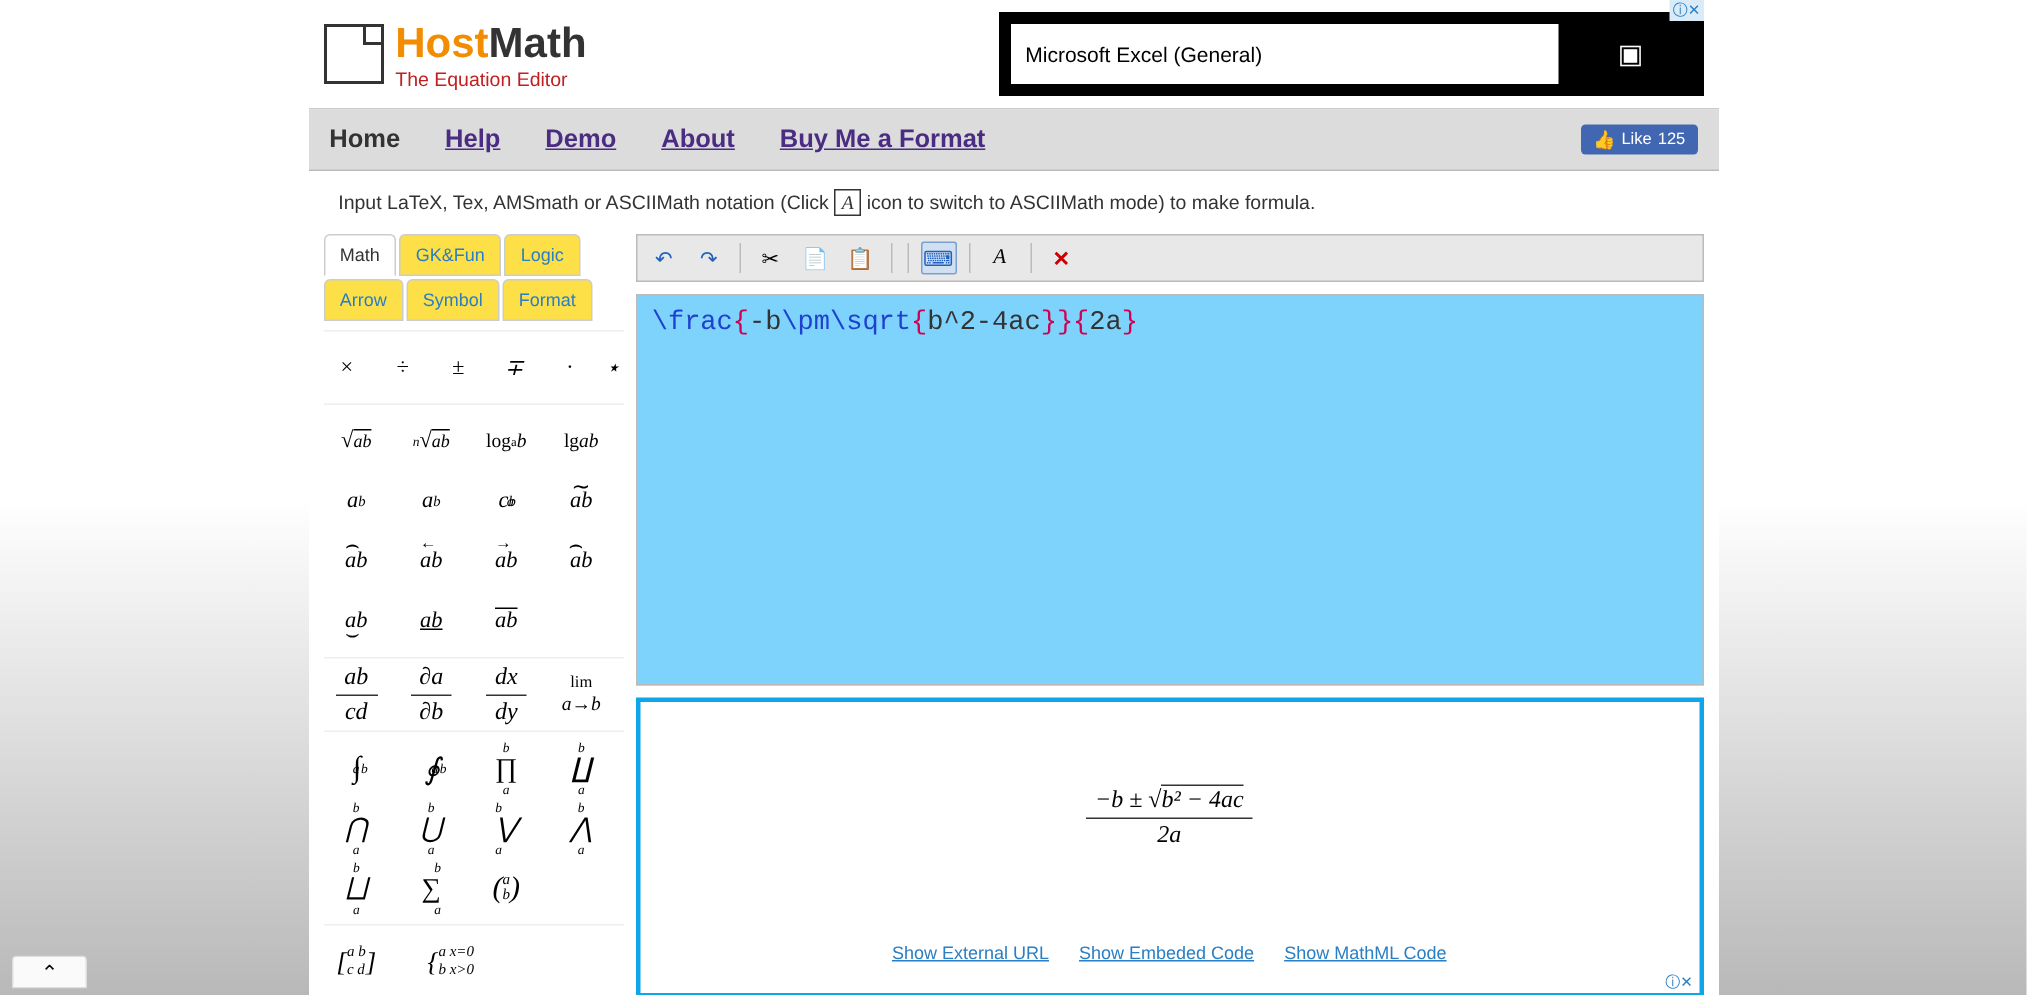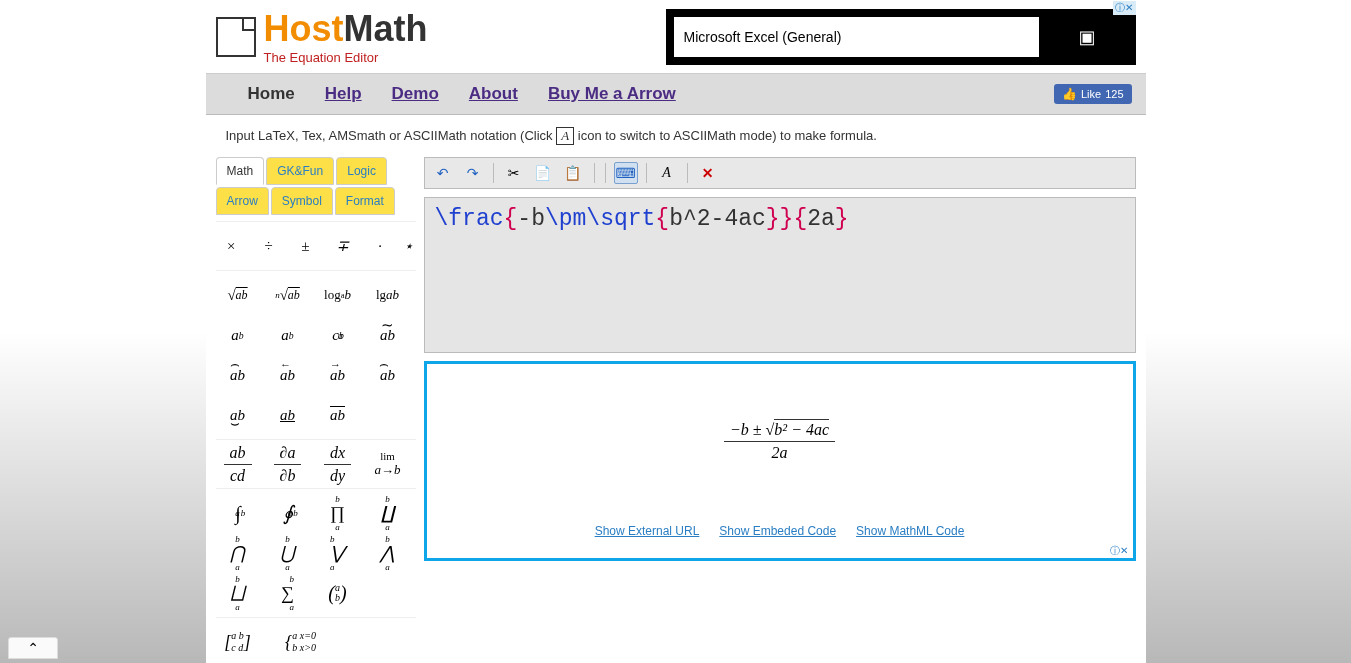--- a/index.html
+++ b/index.html
@@ -2,50 +2,50 @@
 <html><head>
 <meta charset="utf-8">
 <style>
 * { margin: 0; padding: 0; box-sizing: border-box; }
 body { font-family: Arial, Helvetica, sans-serif; background: linear-gradient(to bottom, #fff 0%, #fff 50%, #b8b8b8 100%); min-height: 663px; }
 .container { width: 940px; margin: 0 auto; background: #fff; min-height: 663px; }
 .header { display: flex; justify-content: space-between; align-items: center; padding: 8px 10px; border-bottom: 1px solid #ccc; }
 .logo-box { display: flex; align-items: center; gap: 8px; }
 .logo-icon { width: 40px; height: 40px; border: 2px solid #333; position: relative; }
 .logo-icon::before { content: ''; position: absolute; top: 0; right: 0; width: 10px; height: 10px; border-left: 2px solid #333; border-bottom: 2px solid #333; }
-.logo-text .l1 { font-size: 36px; font-weight: bold; }
+.logo-text .l1 { font-size: 28px; font-weight: bold; }
 .logo-text .host { color: #f28c00; }
 .logo-text .math { color: #333; }
 .logo-text .l2 { color: #c02020; font-size: 13px; }
 .ad-box { width: 470px; height: 56px; background: #000; display: flex; align-items: center; }
 .ad-content { background: #fff; height: 40px; width: 365px; margin-left: 8px; display: flex; align-items: center; padding: 0 10px; font-size: 14px; }
 .ad-right { flex: 1; display: flex; align-items: center; justify-content: center; color: #fff; height: 100%; position: relative; }
 .ad-corner { position: absolute; top: -8px; right: 0; font-size: 10px; color: #2a7ec3; background: #d8ebf7; padding: 0 2px; }
 .nav { background: #dcdcdc; display: flex; align-items: center; padding: 10px 14px; gap: 30px; border-bottom: 1px solid #bbb; }
 .nav a { color: #4b2c83; font-weight: bold; font-size: 17px; text-decoration: underline; cursor: pointer; }
-.nav .home { color: #333; text-decoration: none; margin-left: 28px; }
+.nav .home { color: #333; text-decoration: none; }
 .fb-like { margin-left: auto; background: #4267b2; color: #fff; font-size: 11px; padding: 3px 8px; border-radius: 3px; display: flex; align-items: center; gap: 4px; }
 .fb-thumb { font-size: 12px; }
 .instruction { padding: 12px 20px; font-size: 13px; color: #333; }
 .a-icon { display: inline-block; border: 1px solid #333; padding: 0 4px; font-style: italic; font-family: Georgia, serif; }
 .main { display: flex; gap: 8px; padding: 0 10px; }
 .sidebar { width: 200px; }
 .tabs { display: flex; flex-wrap: wrap; gap: 2px; margin-bottom: 6px; }
 .tab { padding: 6px 10px; border: 1px solid #ccc; border-radius: 4px 4px 0 0; font-size: 12px; color: #2a7ec3; cursor: pointer; background: #fde047; }
 .tab.active { color: #333; border-bottom-color: #fff; background: #fff; }
 .symbol-grid { border-top: 1px solid #eee; padding-top: 4px; }
 .sym-row { display: flex; gap: 6px; padding: 6px 0; }
 .sym { width: 44px; height: 28px; display: flex; align-items: center; justify-content: center; font-family: Georgia, 'Times New Roman', serif; font-style: italic; font-size: 15px; cursor: pointer; }
 .sym-divider { height: 1px; background: #eee; margin: 4px 0; }
 .editor { flex: 1; display: flex; flex-direction: column; gap: 8px; }
 .toolbar { border: 1px solid #bbb; background: #e8e8e8; padding: 4px 6px; display: flex; align-items: center; gap: 6px; }
 .tool-btn { width: 24px; height: 22px; display: flex; align-items: center; justify-content: center; cursor: pointer; font-size: 14px; border-radius: 2px; }
 .tool-btn.active { background: #d0e0f0; border: 1px solid #7aa0d0; }
 .tool-sep { width: 1px; height: 20px; background: #bbb; margin: 0 2px; }
-.code-area { border: 1px solid #bbb; background: #e5e5e5; padding: 8px 10px; height: 156px; font-family: 'Courier New', monospace; font-size: 23px; }
+.code-area { border: 1px solid #bbb; background: #7dd3fc; padding: 8px 10px; height: 261px; font-family: 'Courier New', monospace; font-size: 18px; }
 .tex-cmd { color: #2040d0; }
 .tex-brace { color: #d00050; }
 .tex-content { color: #333; }
 .preview { border: 3px solid #0ea5e9; background: #fff; min-height: 200px; display: flex; flex-direction: column; }
 .formula { flex: 1; display: flex; align-items: center; justify-content: center; font-family: Georgia, 'Times New Roman', serif; font-style: italic; font-size: 18px; }
 .frac { display: inline-flex; flex-direction: column; align-items: center; }
 .frac .num { border-bottom: 1px solid #333; padding: 2px 6px; font-size: 16px; }
 .frac .den { padding: 2px 6px; font-size: 16px; }
 .sqrt-sym { font-style: normal; font-family: Georgia, serif; }
 .preview-links { display: flex; justify-content: center; gap: 20px; padding: 6px 0; font-size: 12px; }
@@ -74,21 +74,21 @@
         <div class="ad-corner">ⓘ✕</div>
       </div>
     </div>
   </div>
 
   <div class="nav">
     <a class="home">Home</a>
     <a>Help</a>
     <a>Demo</a>
     <a>About</a>
-    <a>Buy Me a Arrow</a>
+    <a>Buy Me a Format</a>
     <div class="fb-like">
       <span class="fb-thumb">👍</span>
       <span>Like</span>
       <span>125</span>
     </div>
   </div>
 
   <div class="instruction">
     <span>Input LaTeX, Tex, AMSmath or ASCIIMath notation (Click </span><span class="a-icon">A</span><span> icon to switch to ASCIIMath mode) to make formula.</span>
   </div>

